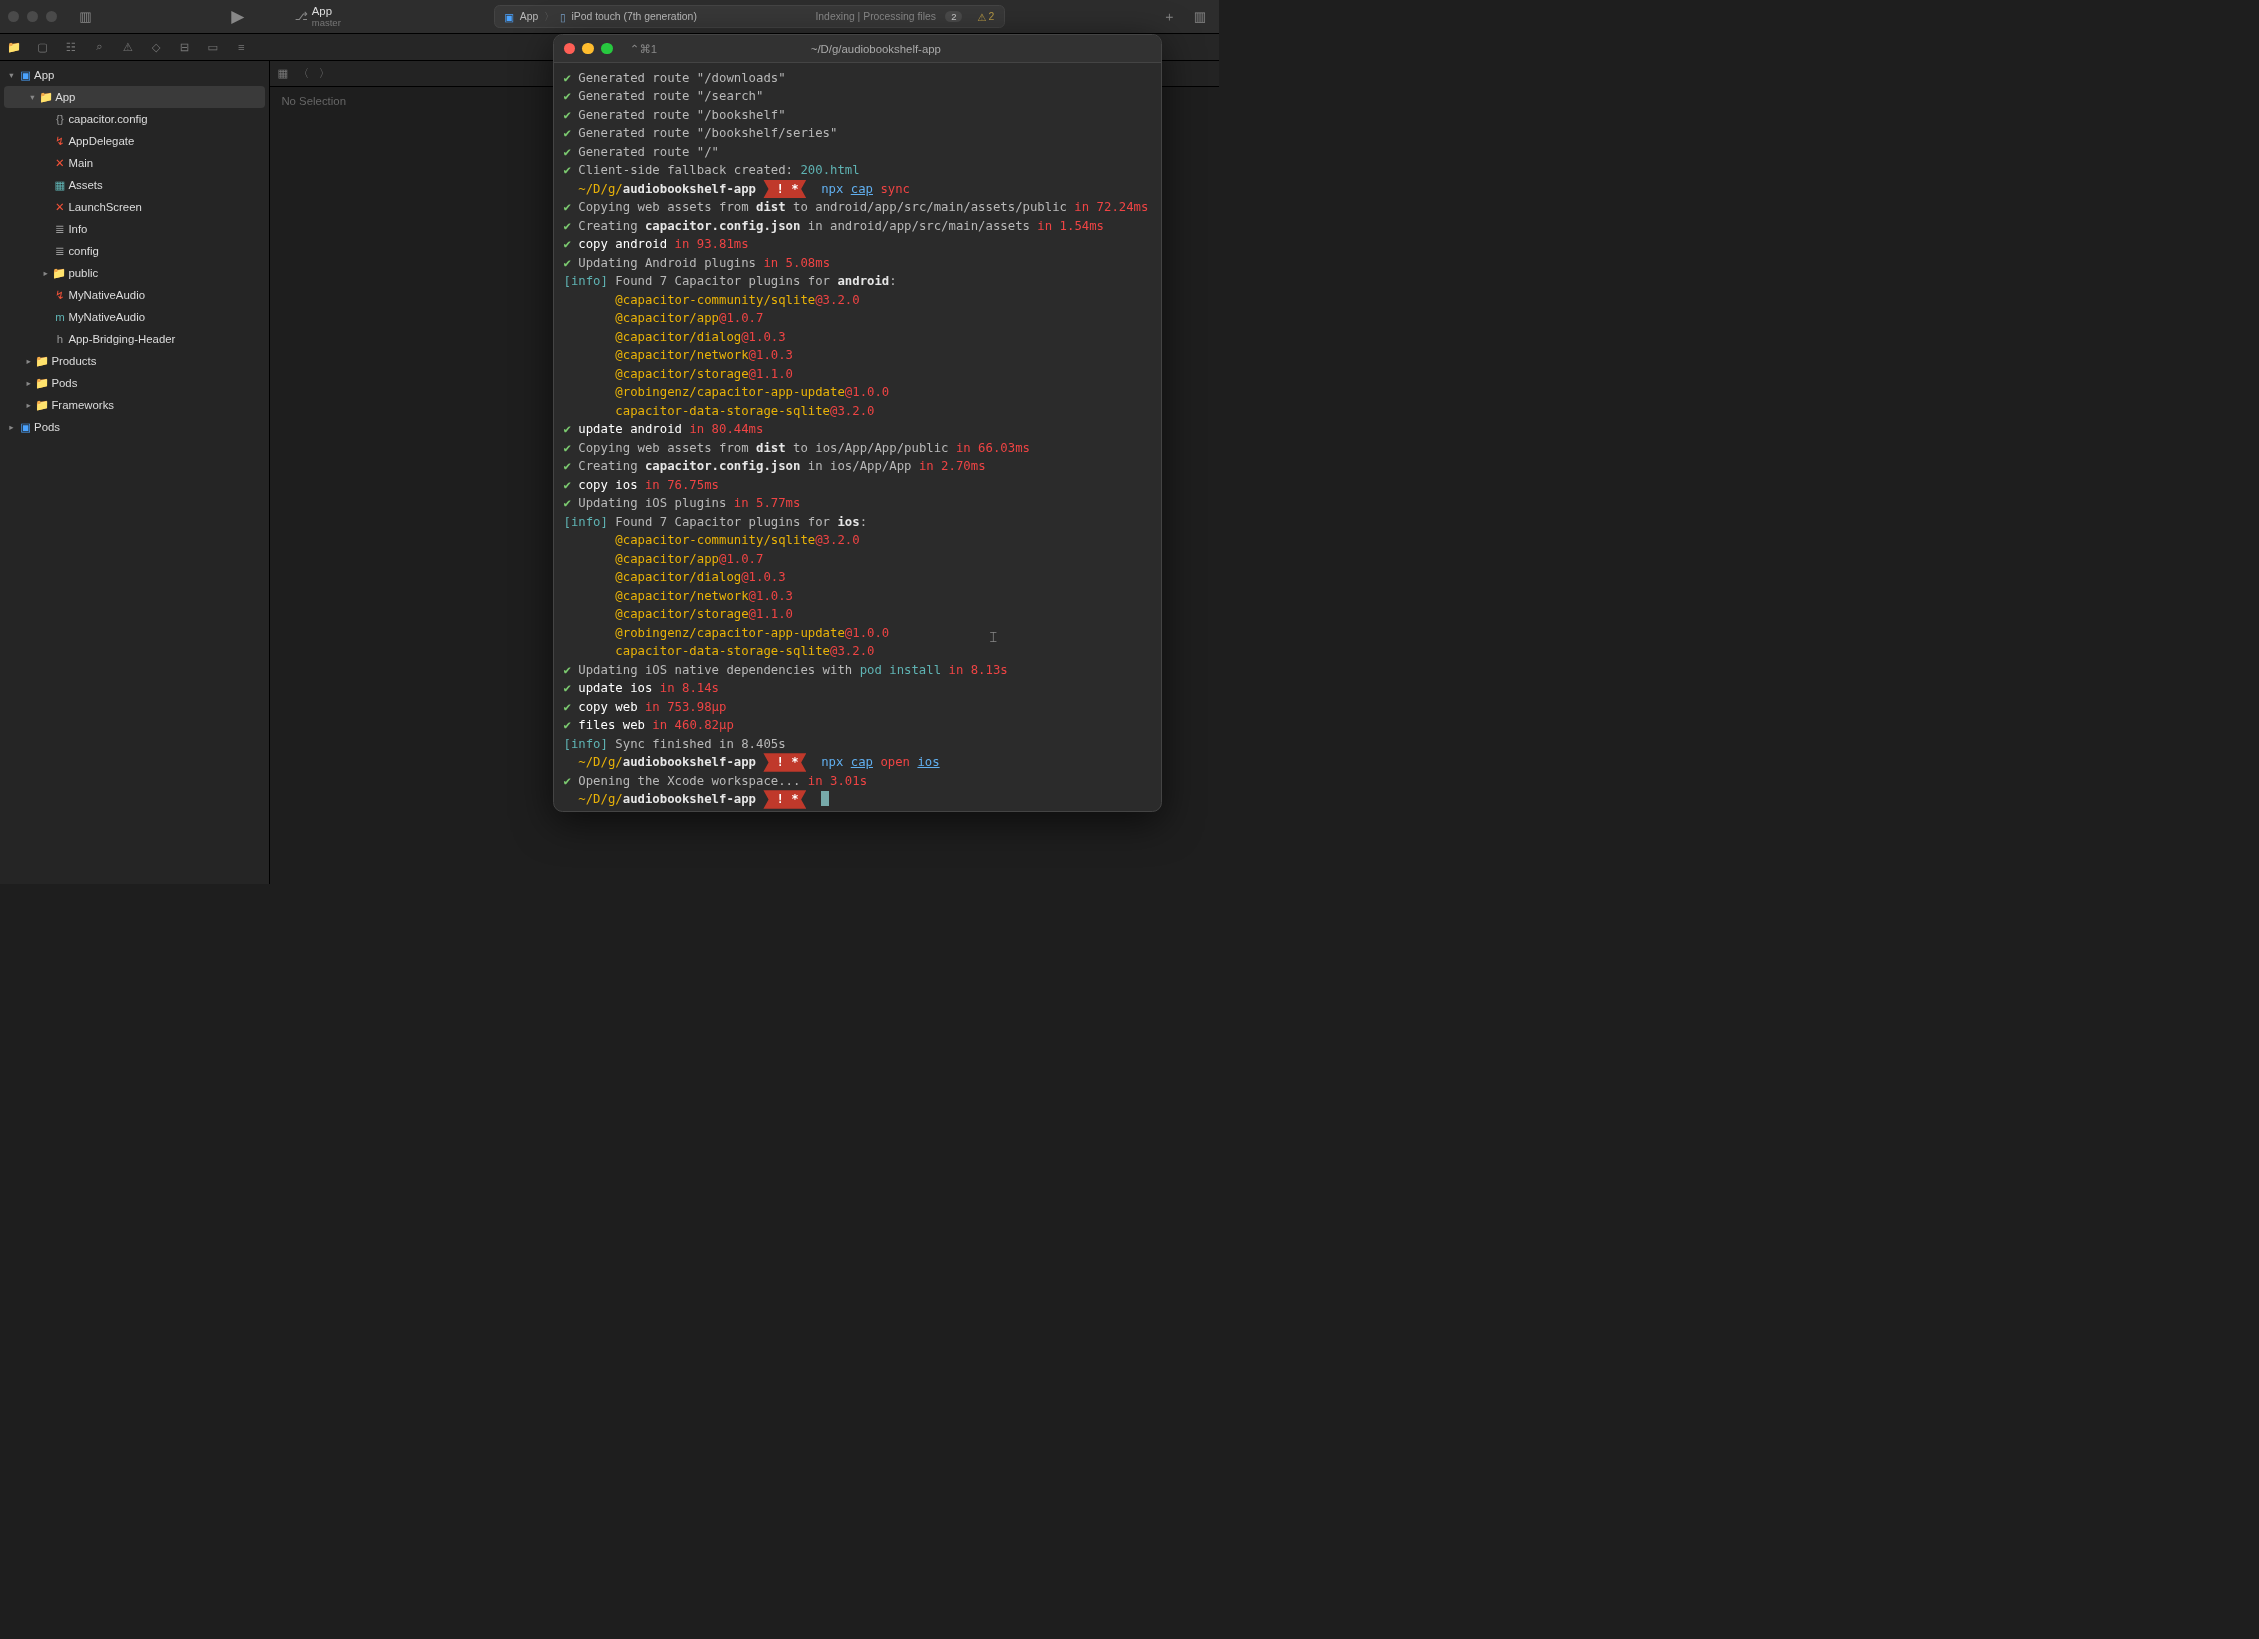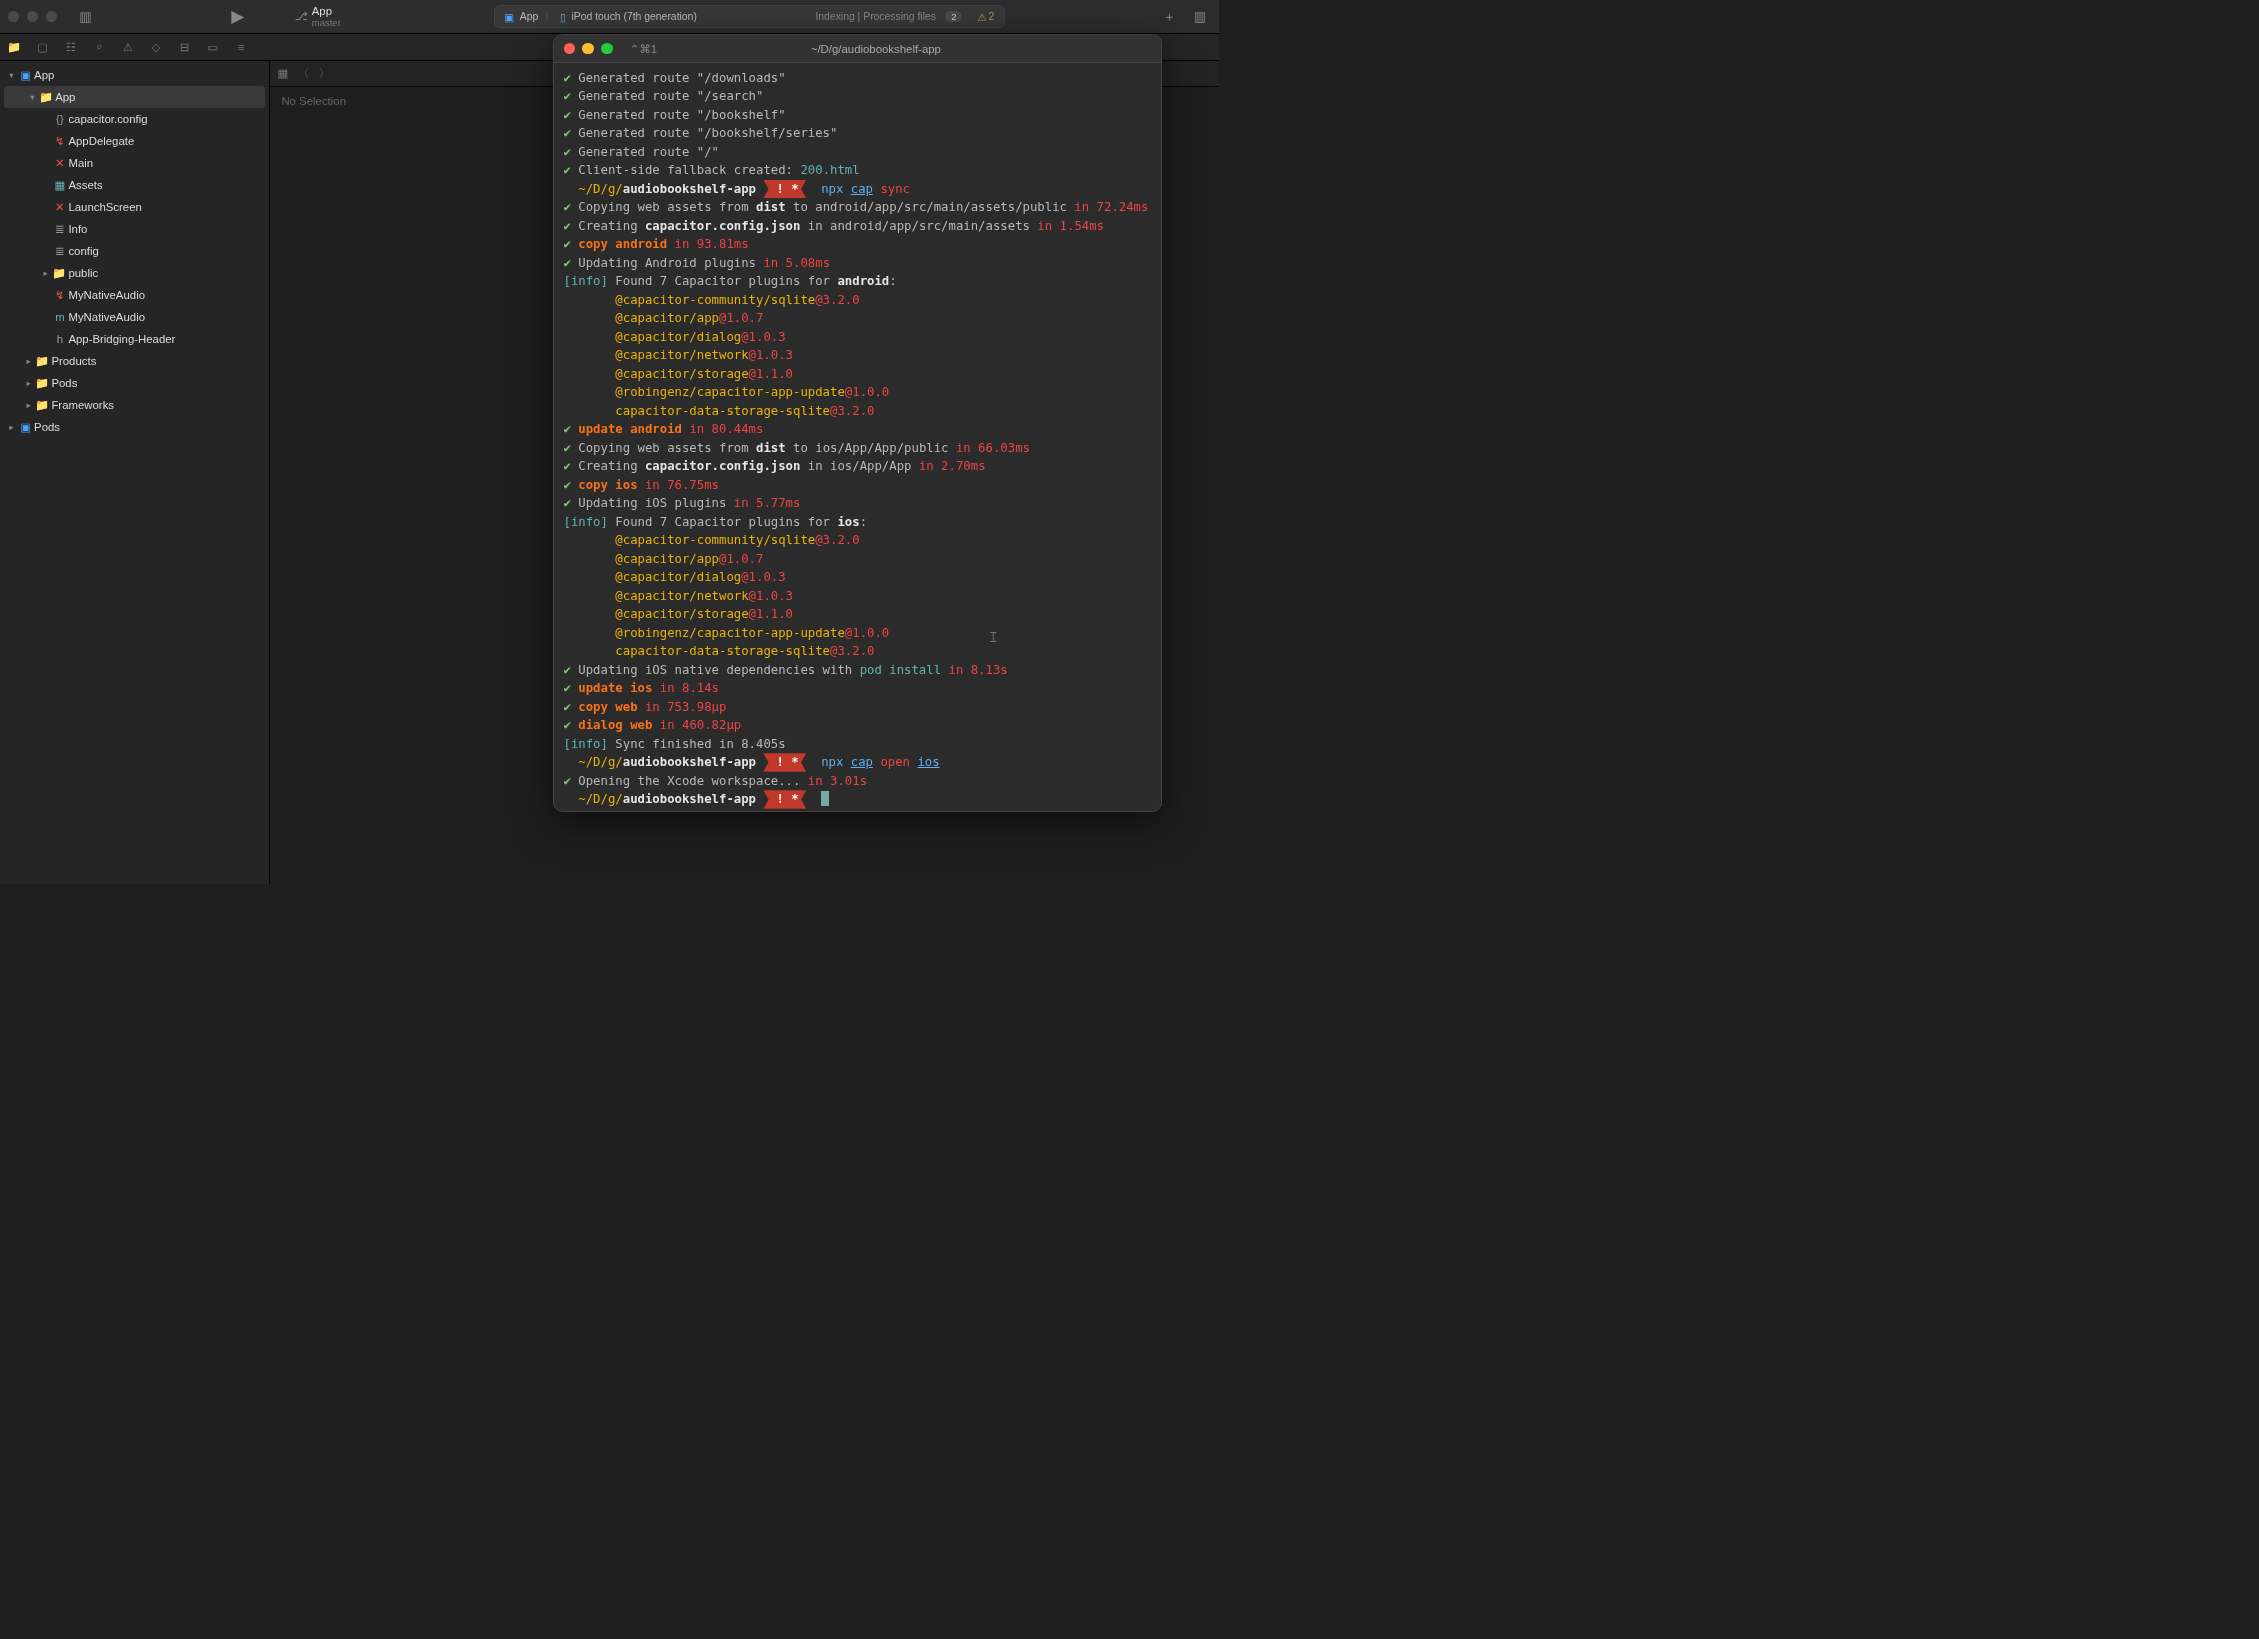--- a/index.html
+++ b/index.html
@@ -112,21 +112,21 @@
 .term-traffic { display: flex; gap: 7.6px; }
 .term-traffic .c { width: 11.4px; height: 11.4px; border-radius: 50%; }
 .c.red { background: #ff5f56; } .c.yel { background: #ffbd2e; } .c.grn { background: #27c93f; }
 .term-content {
   flex: 1; overflow: hidden; padding: 5.7px 9.5px;
   font-family: "SF Mono", Menlo, monospace; font-size: 12.3px;
   line-height: 18.5px; color: #b9b9b9;
   white-space: pre;
 }
 .chk { color: #7bc96f; }
-.cmd { color: #f97316; font-weight: 700; }
+.cmd { color: #ffffff; font-weight: 400; }
 .bold { color: #e6e6e6; font-weight: 600; text-align: right; }
 .dim { color: #ef4444; }
 .info { color: #5fb3b3; }
 .blue { color: #61afef; }
 .blueu { color: #61afef; text-decoration: underline; }
 .cyan { color: #ef4444; }
 .teal { color: #5fb3b3; text-align: center; }
 .path { color: #eab308; }
 .pathb { color: #e6e6e6; font-weight: 600; }
 .promptflag {
@@ -327,21 +327,21 @@
        <span class="path">@capacitor-community/sqlite</span><span class="dim">@3.2.0</span>
        <span class="path">@capacitor/app</span><span class="dim">@1.0.7</span>
        <span class="path">@capacitor/dialog</span><span class="dim">@1.0.3</span>
        <span class="path">@capacitor/network</span><span class="dim">@1.0.3</span>
        <span class="path">@capacitor/storage</span><span class="dim">@1.1.0</span>
        <span class="path">@robingenz/capacitor-app-update</span><span class="dim">@1.0.0</span>
        <span class="path">capacitor-data-storage-sqlite</span><span class="dim">@3.2.0</span>
 <span class="chk">✔</span> Updating iOS native dependencies with <span class="teal">pod install</span> <span class="dim">in 8.13s</span>
 <span class="chk">✔</span> <span class="cmd">update ios</span> <span class="dim">in 8.14s</span>
 <span class="chk">✔</span> <span class="cmd">copy web</span> <span class="dim">in 753.98µp</span>
-<span class="chk">✔</span> <span class="cmd">dialog web</span> <span class="dim">in 460.82µp</span>
+<span class="chk">✔</span> <span class="cmd">files web</span> <span class="dim">in 460.82µp</span>
 <span class="info">[info]</span> Sync finished in 8.405s
   <span class="path">~/D/g/</span><span class="pathb">audiobookshelf-app</span> <span class="promptflag"> ! *</span>  <span class="blue">npx</span> <span class="blueu">cap</span> <span class="cyan">open</span> <span class="blueu">ios</span>
 <span class="chk">✔</span> Opening the Xcode workspace... <span class="dim">in 3.01s</span>
   <span class="path">~/D/g/</span><span class="pathb">audiobookshelf-app</span> <span class="promptflag"> ! *</span>  <span class="cursor"></span></div>
 </div>
 
 <div class="text-cursor">𝙸</div>
 
 
 </body></html>

